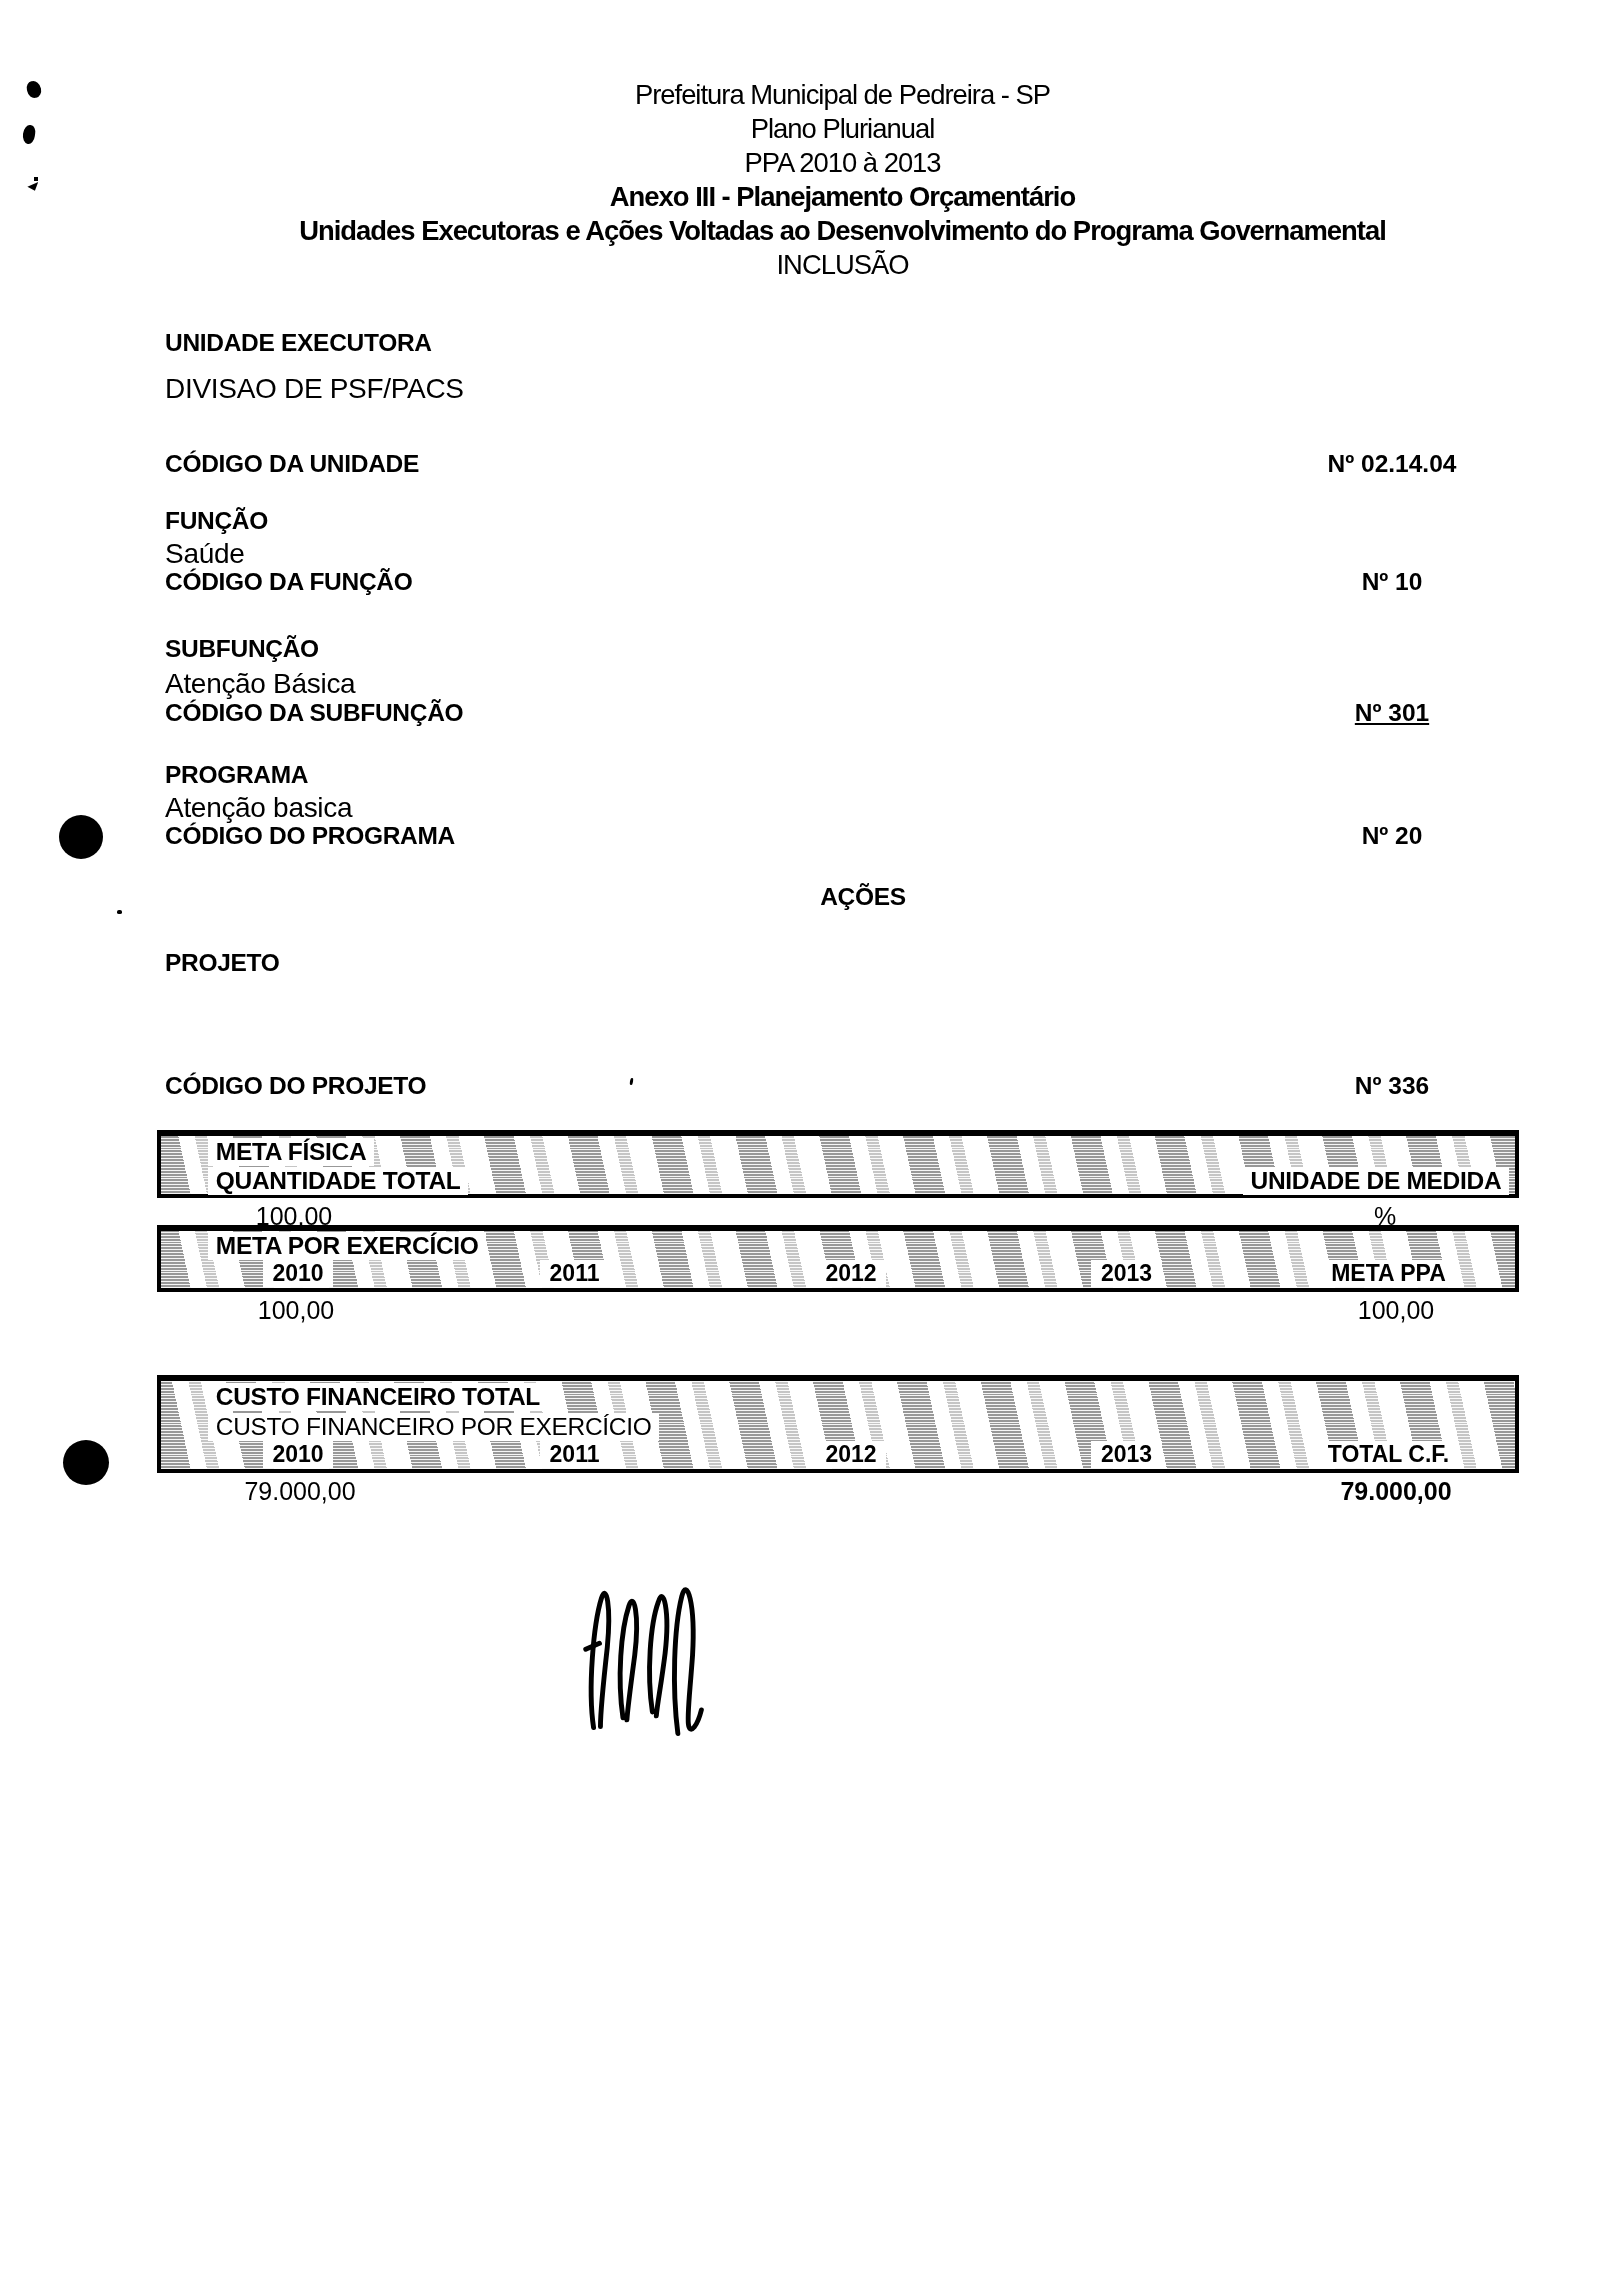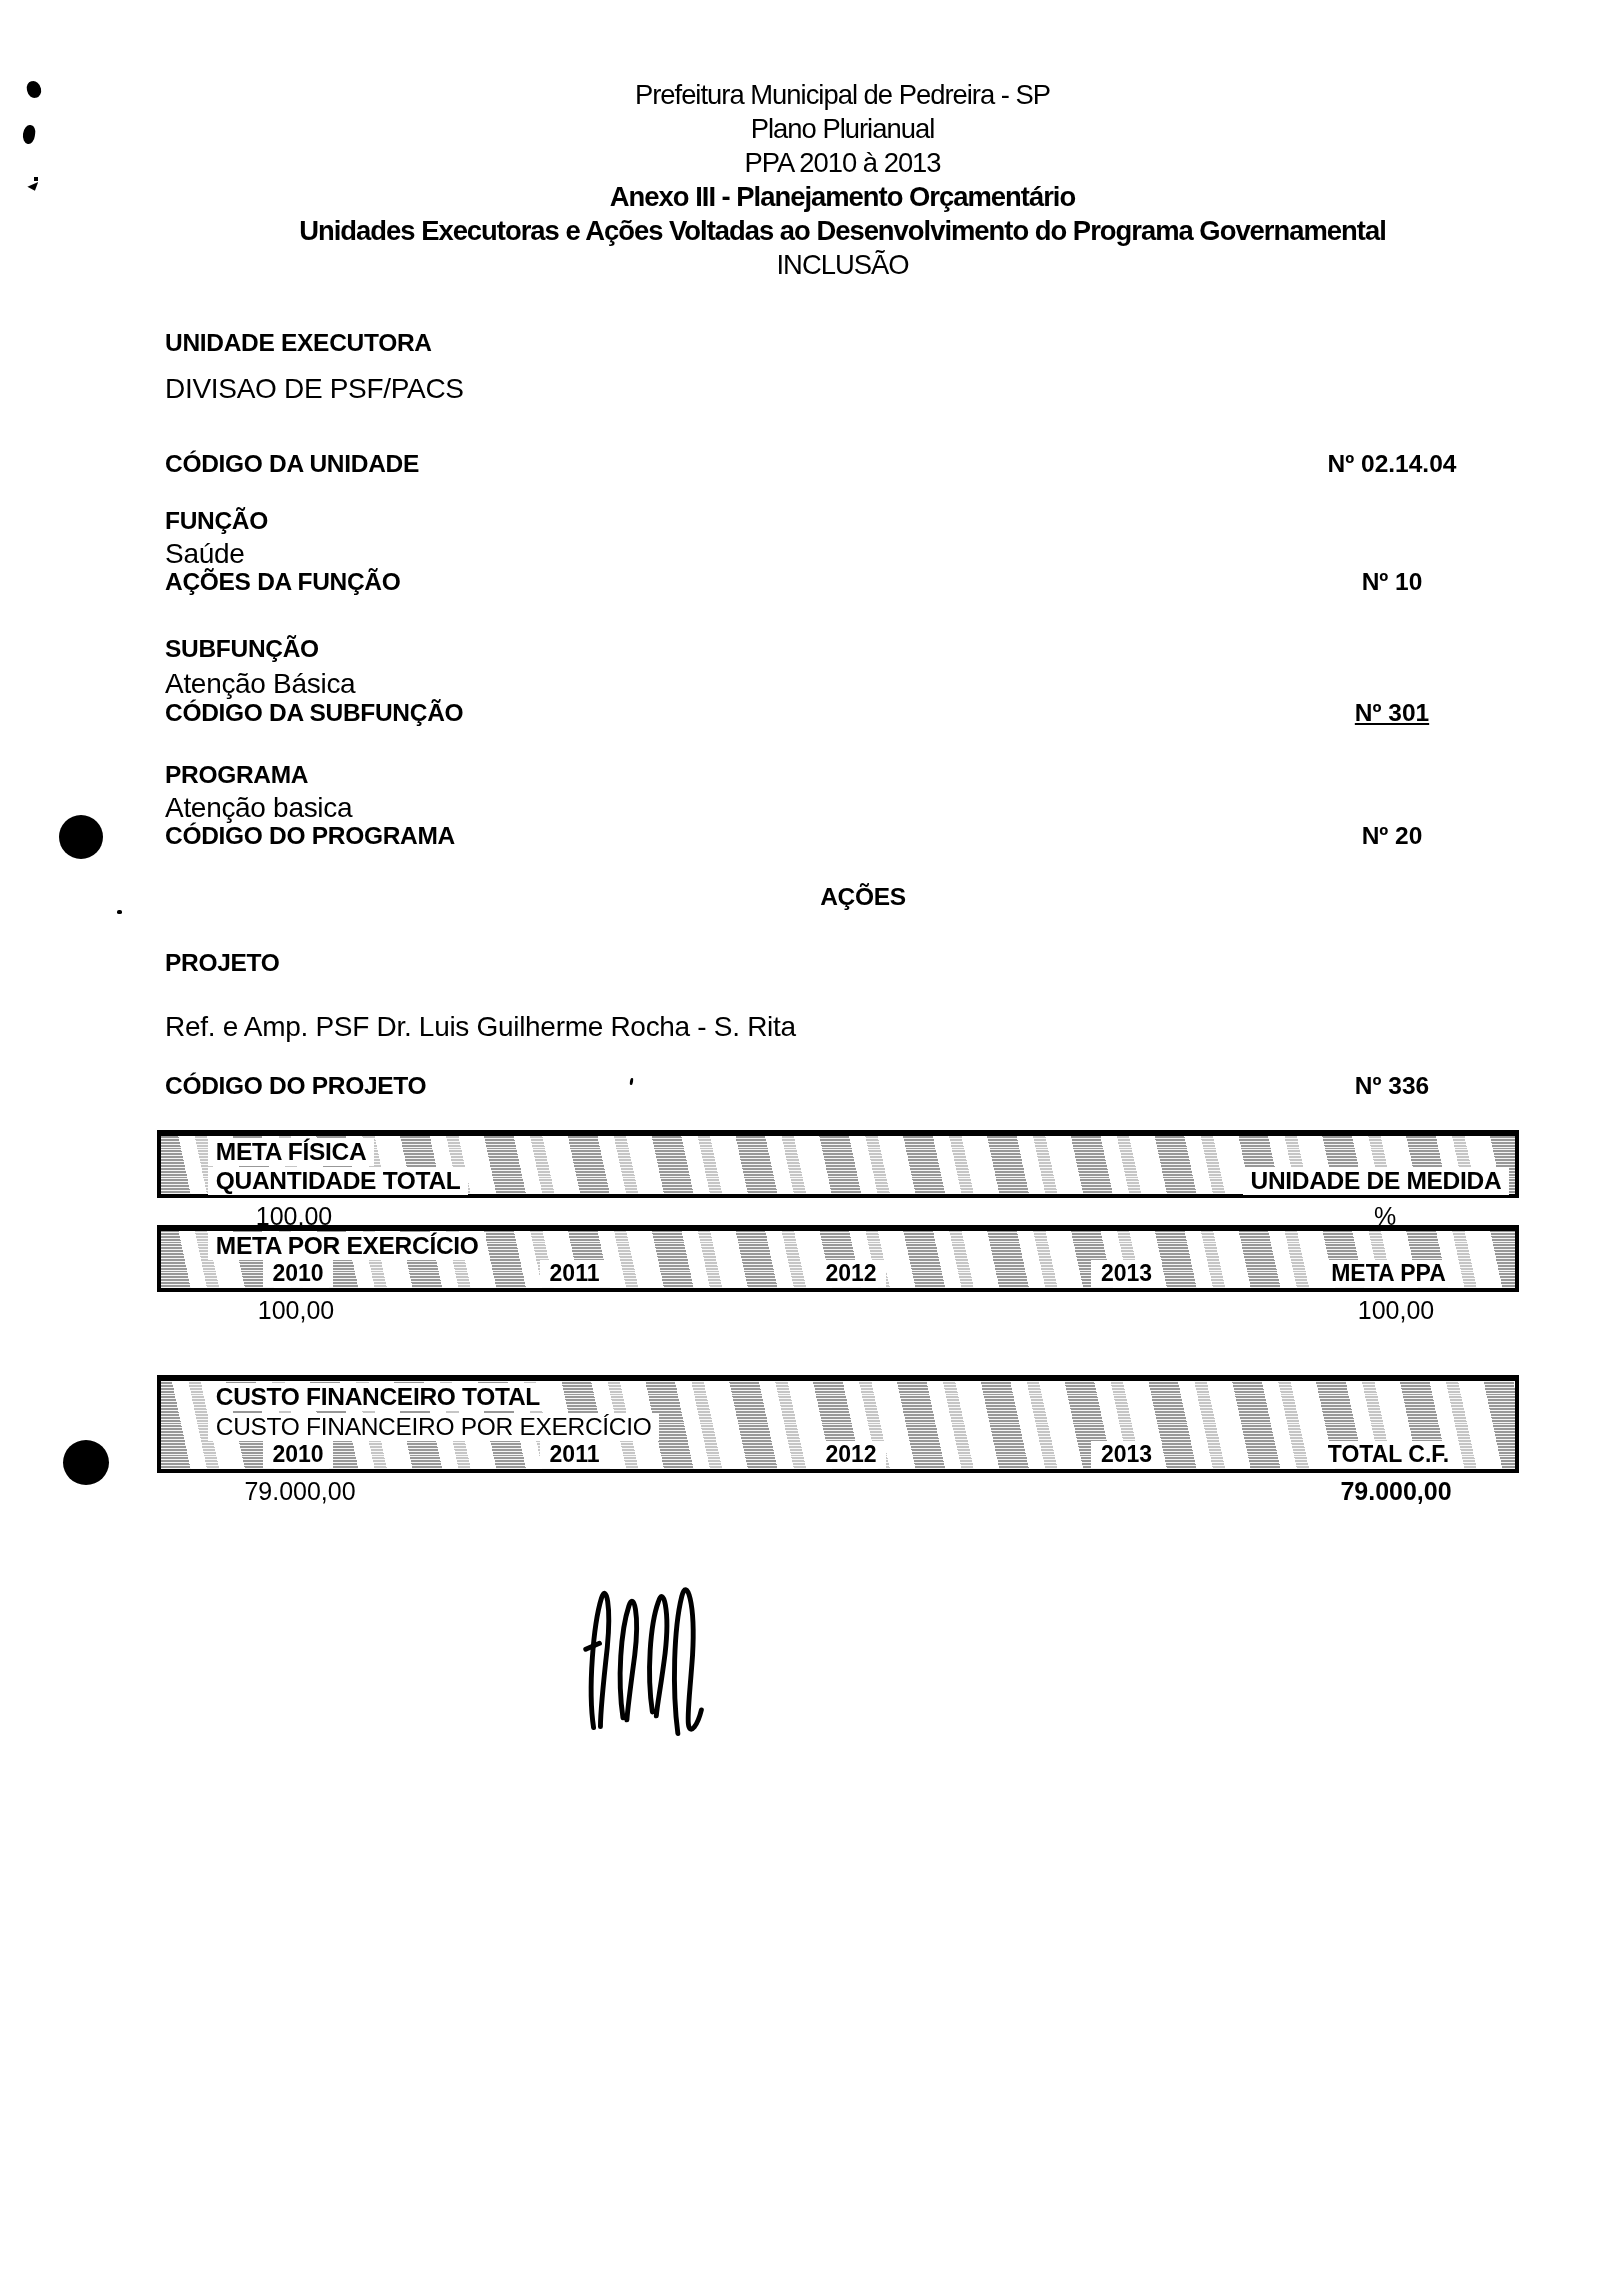--- a/index.html
+++ b/index.html
@@ -66,37 +66,36 @@
   </div>
 
   <div class="abs left-col body-label" style="top:329px;">UNIDADE EXECUTORA</div>
   <div class="abs left-col body-value" style="top:373px;">DIVISAO DE PSF/PACS</div>
 
   <div class="abs left-col body-label" style="top:450px;">CÓDIGO DA UNIDADE</div>
   <div class="abs num-col" style="top:450px;">Nº 02.14.04</div>
 
   <div class="abs left-col body-label" style="top:507px;">FUNÇÃO</div>
   <div class="abs left-col body-value" style="top:538px;">Saúde</div>
-  <div class="abs left-col body-label" style="top:568px;">AÇÕES DA FUNÇÃO</div>
+  <div class="abs left-col body-label" style="top:568px;">CÓDIGO DA FUNÇÃO</div>
   <div class="abs num-col" style="top:568px;">Nº 10</div>
 
   <div class="abs left-col body-label" style="top:635px;">SUBFUNÇÃO</div>
   <div class="abs left-col body-value" style="top:668px;">Atenção Básica</div>
   <div class="abs left-col body-label" style="top:699px;">CÓDIGO DA SUBFUNÇÃO</div>
   <div class="abs num-col" style="top:699px;text-decoration:underline;">Nº 301</div>
 
   <div class="abs left-col body-label" style="top:761px;">PROGRAMA</div>
   <div class="abs left-col body-value" style="top:792px;">Atenção basica</div>
   <div class="abs left-col body-label" style="top:822px;">CÓDIGO DO PROGRAMA</div>
   <div class="abs num-col" style="top:822px;">Nº 20</div>
 
   <div class="abs centered-heading body-label" style="top:883px;">AÇÕES</div>
 
   <div class="abs left-col body-label" style="top:949px;">PROJETO</div>
-  <div class="abs left-col body-value" style="top:1011px;">Ref. e Amp. PSF Dr. Luis Guilherme Rocha - S. Rita</div>
   <div class="abs left-col body-label" style="top:1072px;">CÓDIGO DO PROJETO</div>
   <div class="abs num-col" style="top:1072px;">Nº 336</div>
 
   <div class="abs band" style="top:1130px;height:68px;">
     <span class="lbl" style="left:2px;top:2px;">META FÍSICA</span>
     <span class="lbl" style="left:2px;top:31px;">QUANTIDADE TOTAL</span>
     <span class="lbl" style="right:5.9px;top:31px;">UNIDADE DE MEDIDA</span>
   </div>
   <div class="abs tval" style="left:157px;top:1202px;width:274px;">100,00</div>
   <div class="abs tval" style="left:1248px;top:1202px;width:274px;">%</div>

